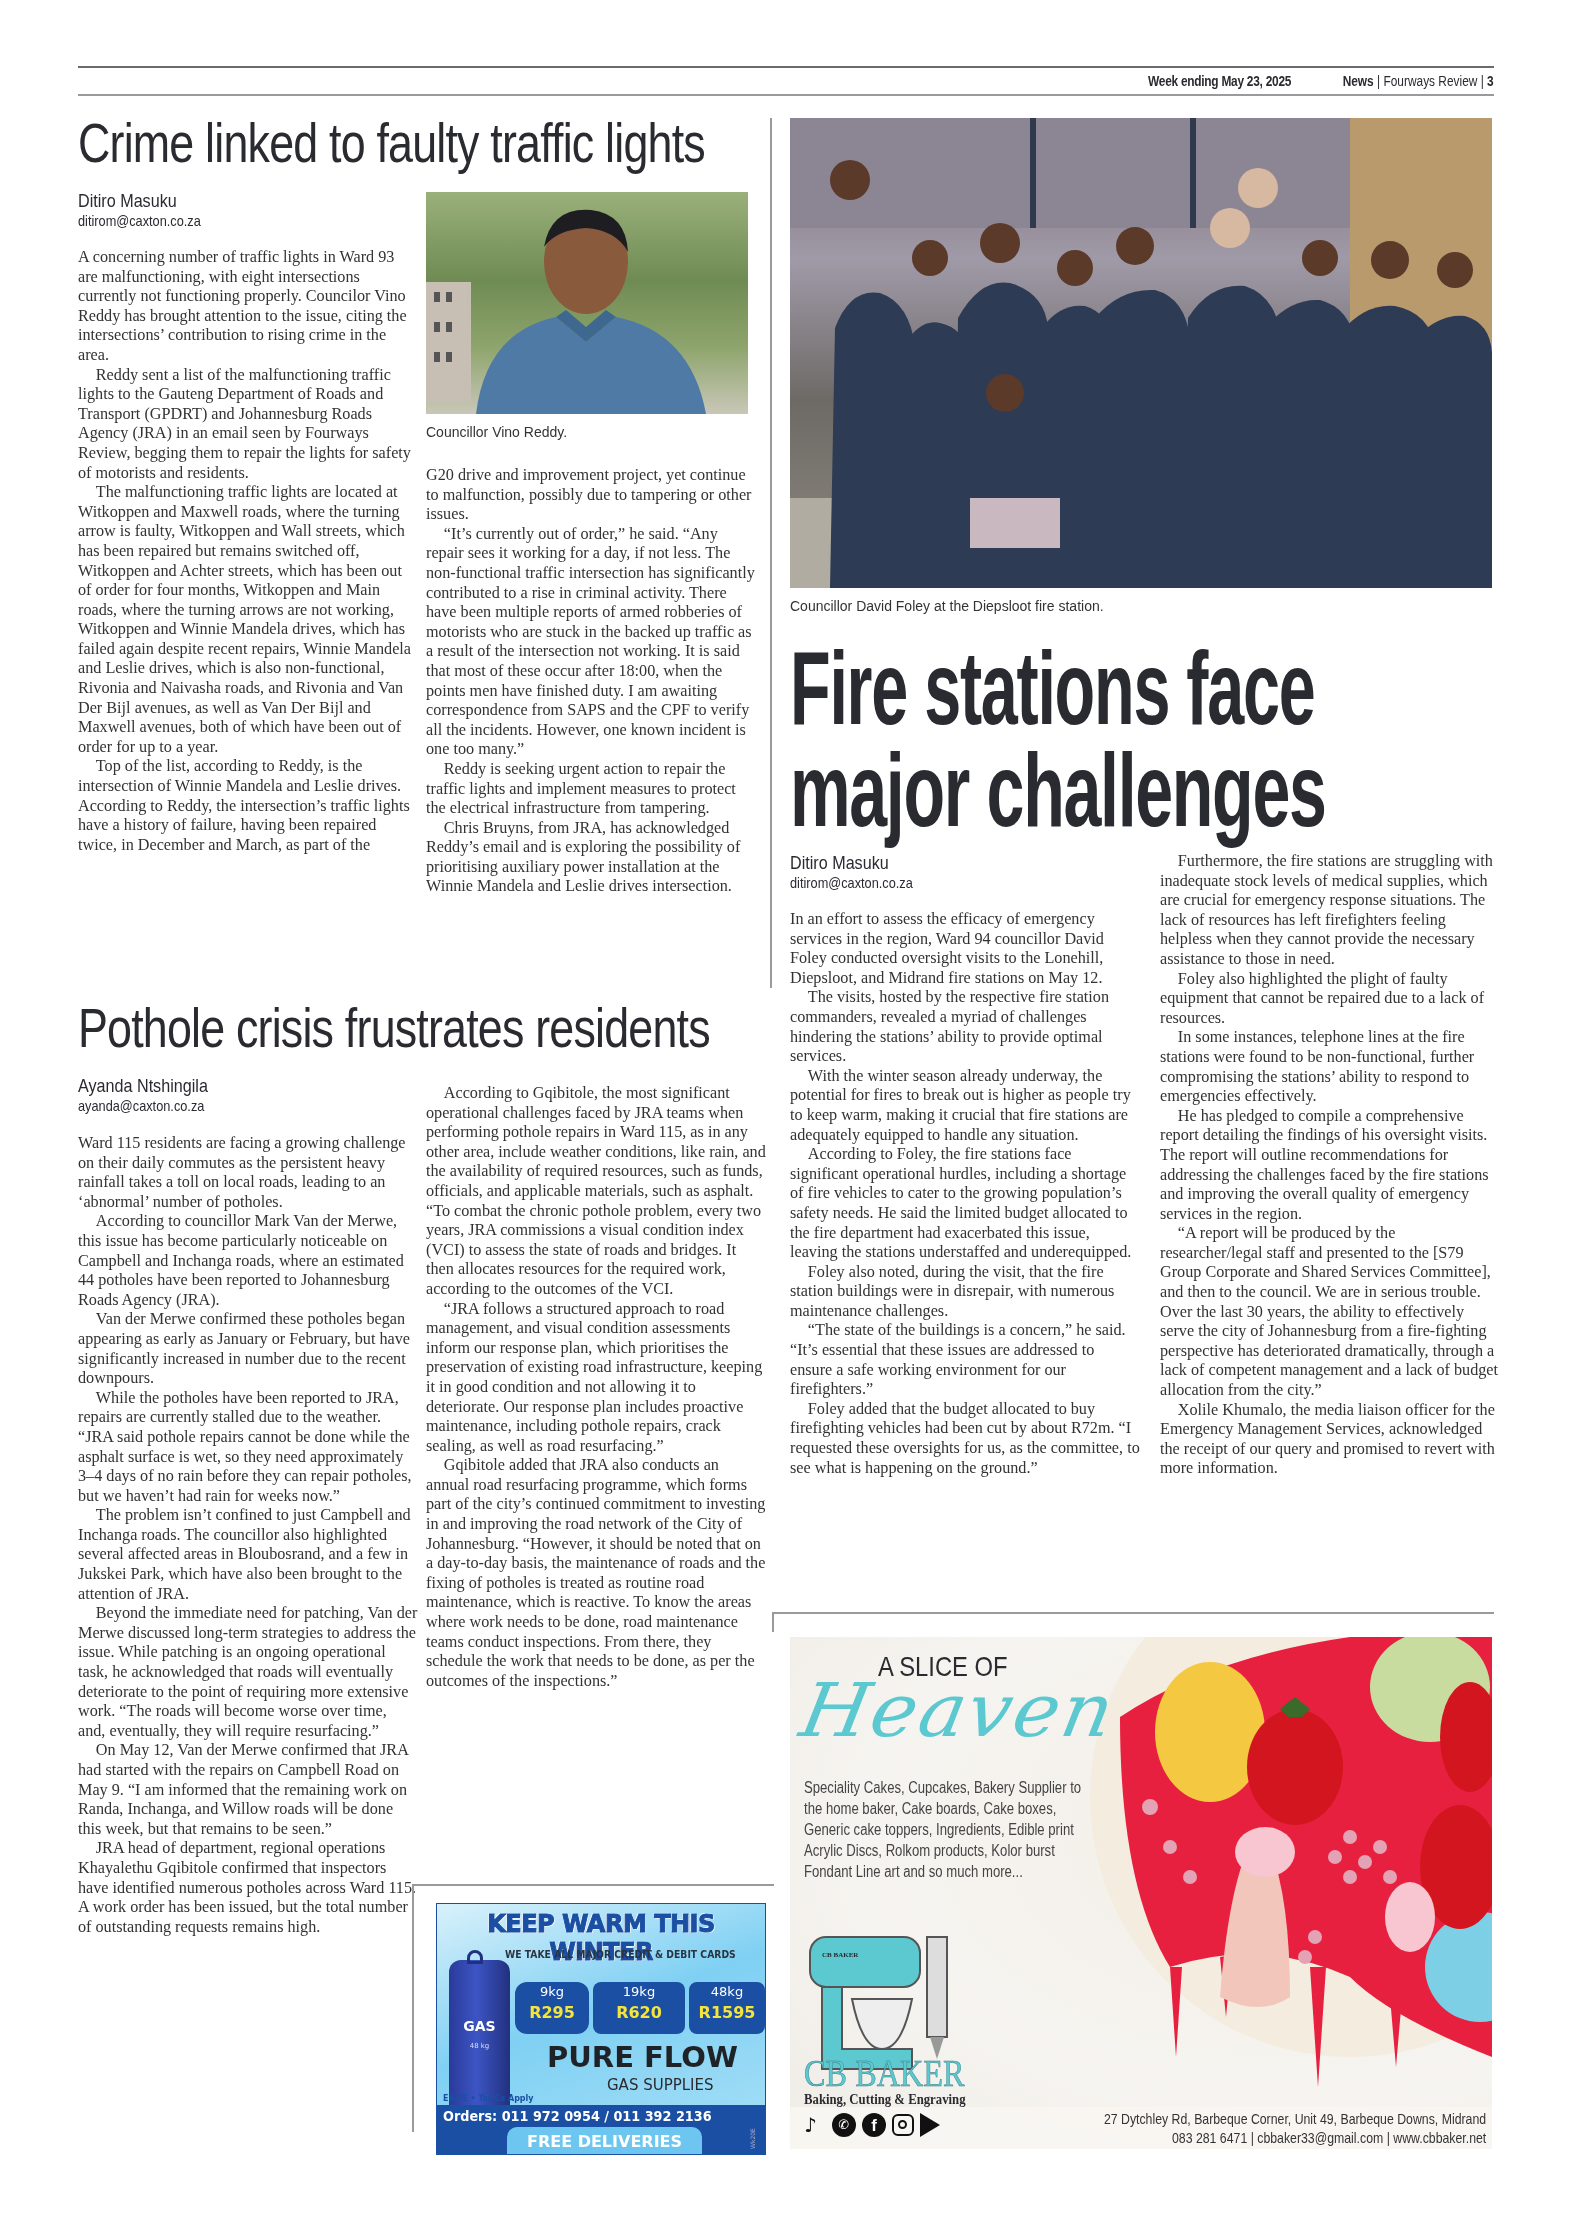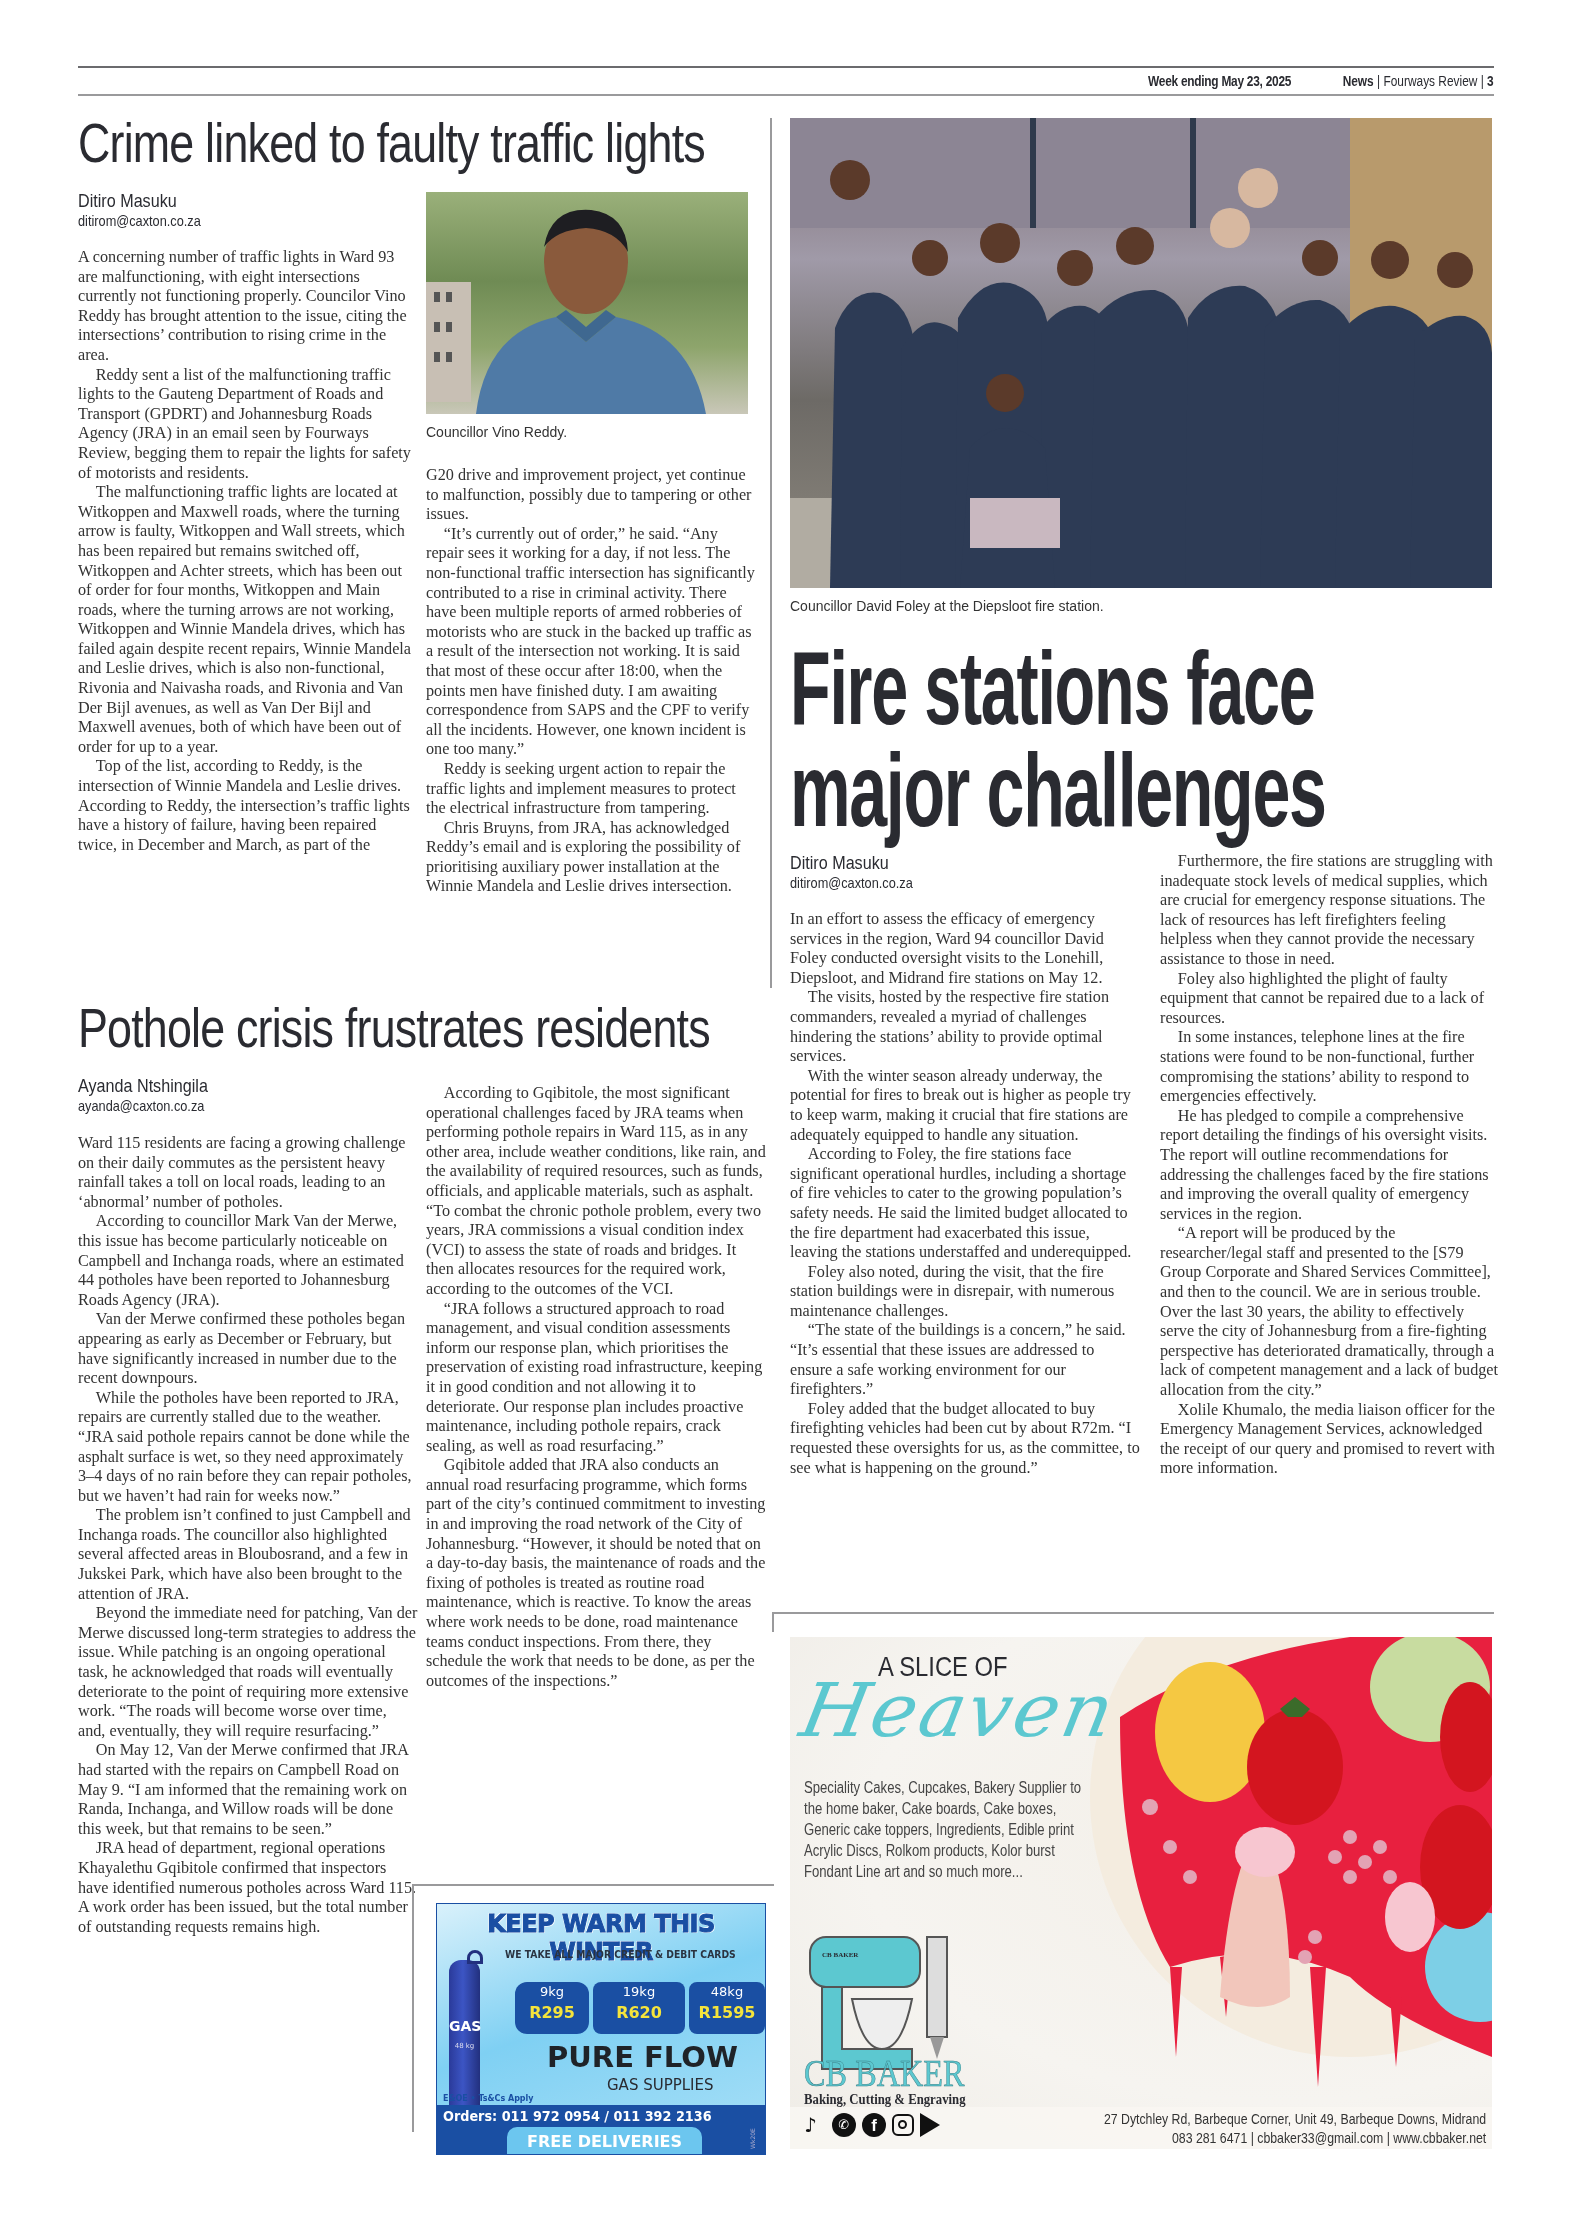--- a/index.html
+++ b/index.html
@@ -74,41 +74,41 @@
 <div class="abs head-light" style="left:78px;top:995px;font-size:56px;transform:scaleX(0.8)">Pothole crisis frustrates residents</div>
 
 <div class="abs byline" style="left:78px;top:1075px">
   <span class="n">Ayanda Ntshingila</span>
   <span class="e">ayanda@caxton.co.za</span>
 </div>
 
 <div class="col" style="left:78px;top:1134px;width:340px">
   <p>Ward 115 residents are facing a growing challenge on their daily commutes as the persistent heavy rainfall takes a toll on local roads, leading to an ‘abnormal’ number of potholes.</p>
   <p>According to councillor Mark Van der Merwe, this issue has become particularly noticeable on Campbell and Inchanga roads, where an estimated 44 potholes have been reported to Johannesburg Roads Agency (JRA).</p>
-  <p>Van der Merwe confirmed these potholes began appearing as early as December or February, but have significantly increased in number due to the recent downpours.</p>
+  <p>Van der Merwe confirmed these potholes began appearing as early as January or February, but have significantly increased in number due to the recent downpours.</p>
   <p>While the potholes have been reported to JRA, repairs are currently stalled due to the weather. “JRA said pothole repairs cannot be done while the asphalt surface is wet, so they need approximately 3–4 days of no rain before they can repair potholes, but we haven’t had rain for weeks now.”</p>
   <p>The problem isn’t confined to just Campbell and Inchanga roads. The councillor also highlighted several affected areas in Bloubosrand, and a few in Jukskei Park, which have also been brought to the attention of JRA.</p>
   <p>Beyond the immediate need for patching, Van der Merwe discussed long-term strategies to address the issue. While patching is an ongoing operational task, he acknowledged that roads will eventually deteriorate to the point of requiring more extensive work. “The roads will become worse over time, and, eventually, they will require resurfacing.”</p>
   <p>On May 12, Van der Merwe confirmed that JRA had started with the repairs on Campbell Road on May 9. “I am informed that the remaining work on Randa, Inchanga, and Willow roads will be done this week, but that remains to be seen.”</p>
   <p>JRA head of department, regional operations Khayalethu Gqibitole confirmed that inspectors have identified numerous potholes across Ward 115. A work order has been issued, but the total number of outstanding requests remains high.</p>
 </div>
 
 <div class="col" style="left:426px;top:1084px;width:340px">
   <p style="text-indent:1.1em">According to Gqibitole, the most significant operational challenges faced by JRA teams when performing pothole repairs in Ward 115, as in any other area, include weather conditions, like rain, and the availability of required resources, such as funds, officials, and applicable materials, such as asphalt. “To combat the chronic pothole problem, every two years, JRA commissions a visual condition index (VCI) to assess the state of roads and bridges. It then allocates resources for the required work, according to the outcomes of the VCI.</p>
   <p>“JRA follows a structured approach to road management, and visual condition assessments inform our response plan, which prioritises the preservation of existing road infrastructure, keeping it in good condition and not allowing it to deteriorate. Our response plan includes proactive maintenance, including pothole repairs, crack sealing, as well as road resurfacing.”</p>
   <p>Gqibitole added that JRA also conducts an annual road resurfacing programme, which forms part of the city’s continued commitment to investing in and improving the road network of the City of Johannesburg. “However, it should be noted that on a day-to-day basis, the maintenance of roads and the fixing of potholes is treated as routine road maintenance, which is reactive. To know the areas where work needs to be done, road maintenance teams conduct inspections. From there, they schedule the work that needs to be done, as per the outcomes of the inspections.”</p>
 </div>
 
 <div class="hline" style="left:412px;top:1884px;width:362px"></div>
 <div class="vline" style="left:412px;top:1884px;height:248px"></div>
 
 <div class="abs" style="left:436px;top:1903px;width:330px;height:252px;border:1px solid #1a4fa3;background:linear-gradient(160deg,#d9f1fb 0%,#7fd0f3 45%,#a9e0f7 100%);overflow:hidden;font-family:'DejaVu Sans',sans-serif">
   <div style="position:absolute;left:0;right:0;top:6px;text-align:center;font-weight:bold;font-size:24px;color:#1a4fa3;letter-spacing:-0.5px;-webkit-text-stroke:1px #1a4fa3;text-shadow:0 0 2px #fff,1px 1px 0 #fff,-1px -1px 0 #fff">KEEP WARM THIS WINTER</div>
   <div style="position:absolute;left:68px;top:44px;font-weight:bold;font-size:10.5px;color:#2a3340;transform:scaleX(0.88);transform-origin:left;white-space:nowrap">WE TAKE ALL MAJOR CREDIT &amp; DEBIT CARDS</div>
-  <div style="position:absolute;left:12px;top:56px;width:31px;height:150px;background:linear-gradient(90deg,#2a3a9a,#3c55c4 45%,#22307e);border-radius:12px 12px 4px 4px">
+  <div style="position:absolute;left:12px;top:56px;width:61px;height:150px;background:linear-gradient(90deg,#2a3a9a,#3c55c4 45%,#22307e);border-radius:12px 12px 4px 4px">
     <div style="position:absolute;left:18px;top:-10px;width:16px;height:14px;border:3px solid #22307e;border-radius:8px 8px 0 0"></div>
     <div style="position:absolute;left:0;right:0;top:58px;text-align:center;color:#fff;font-weight:bold;font-size:14px">GAS</div>
     <div style="position:absolute;left:0;right:0;top:82px;text-align:center;color:#dde;font-size:7px">48 kg</div>
   </div>
   <div style="position:absolute;left:78px;top:78px;display:flex;gap:4px">
     <div style="background:#1a4fa3;border-radius:12px;width:74px;height:52px;text-align:center;color:#fff">
       <div style="font-size:13px;line-height:20px">9kg</div>
       <div style="font-size:16px;font-weight:bold;color:#f5e43b;line-height:22px">R295</div>
     </div>
     <div style="background:#1a4fa3;border-radius:8px;width:92px;height:52px;text-align:center;color:#fff">

